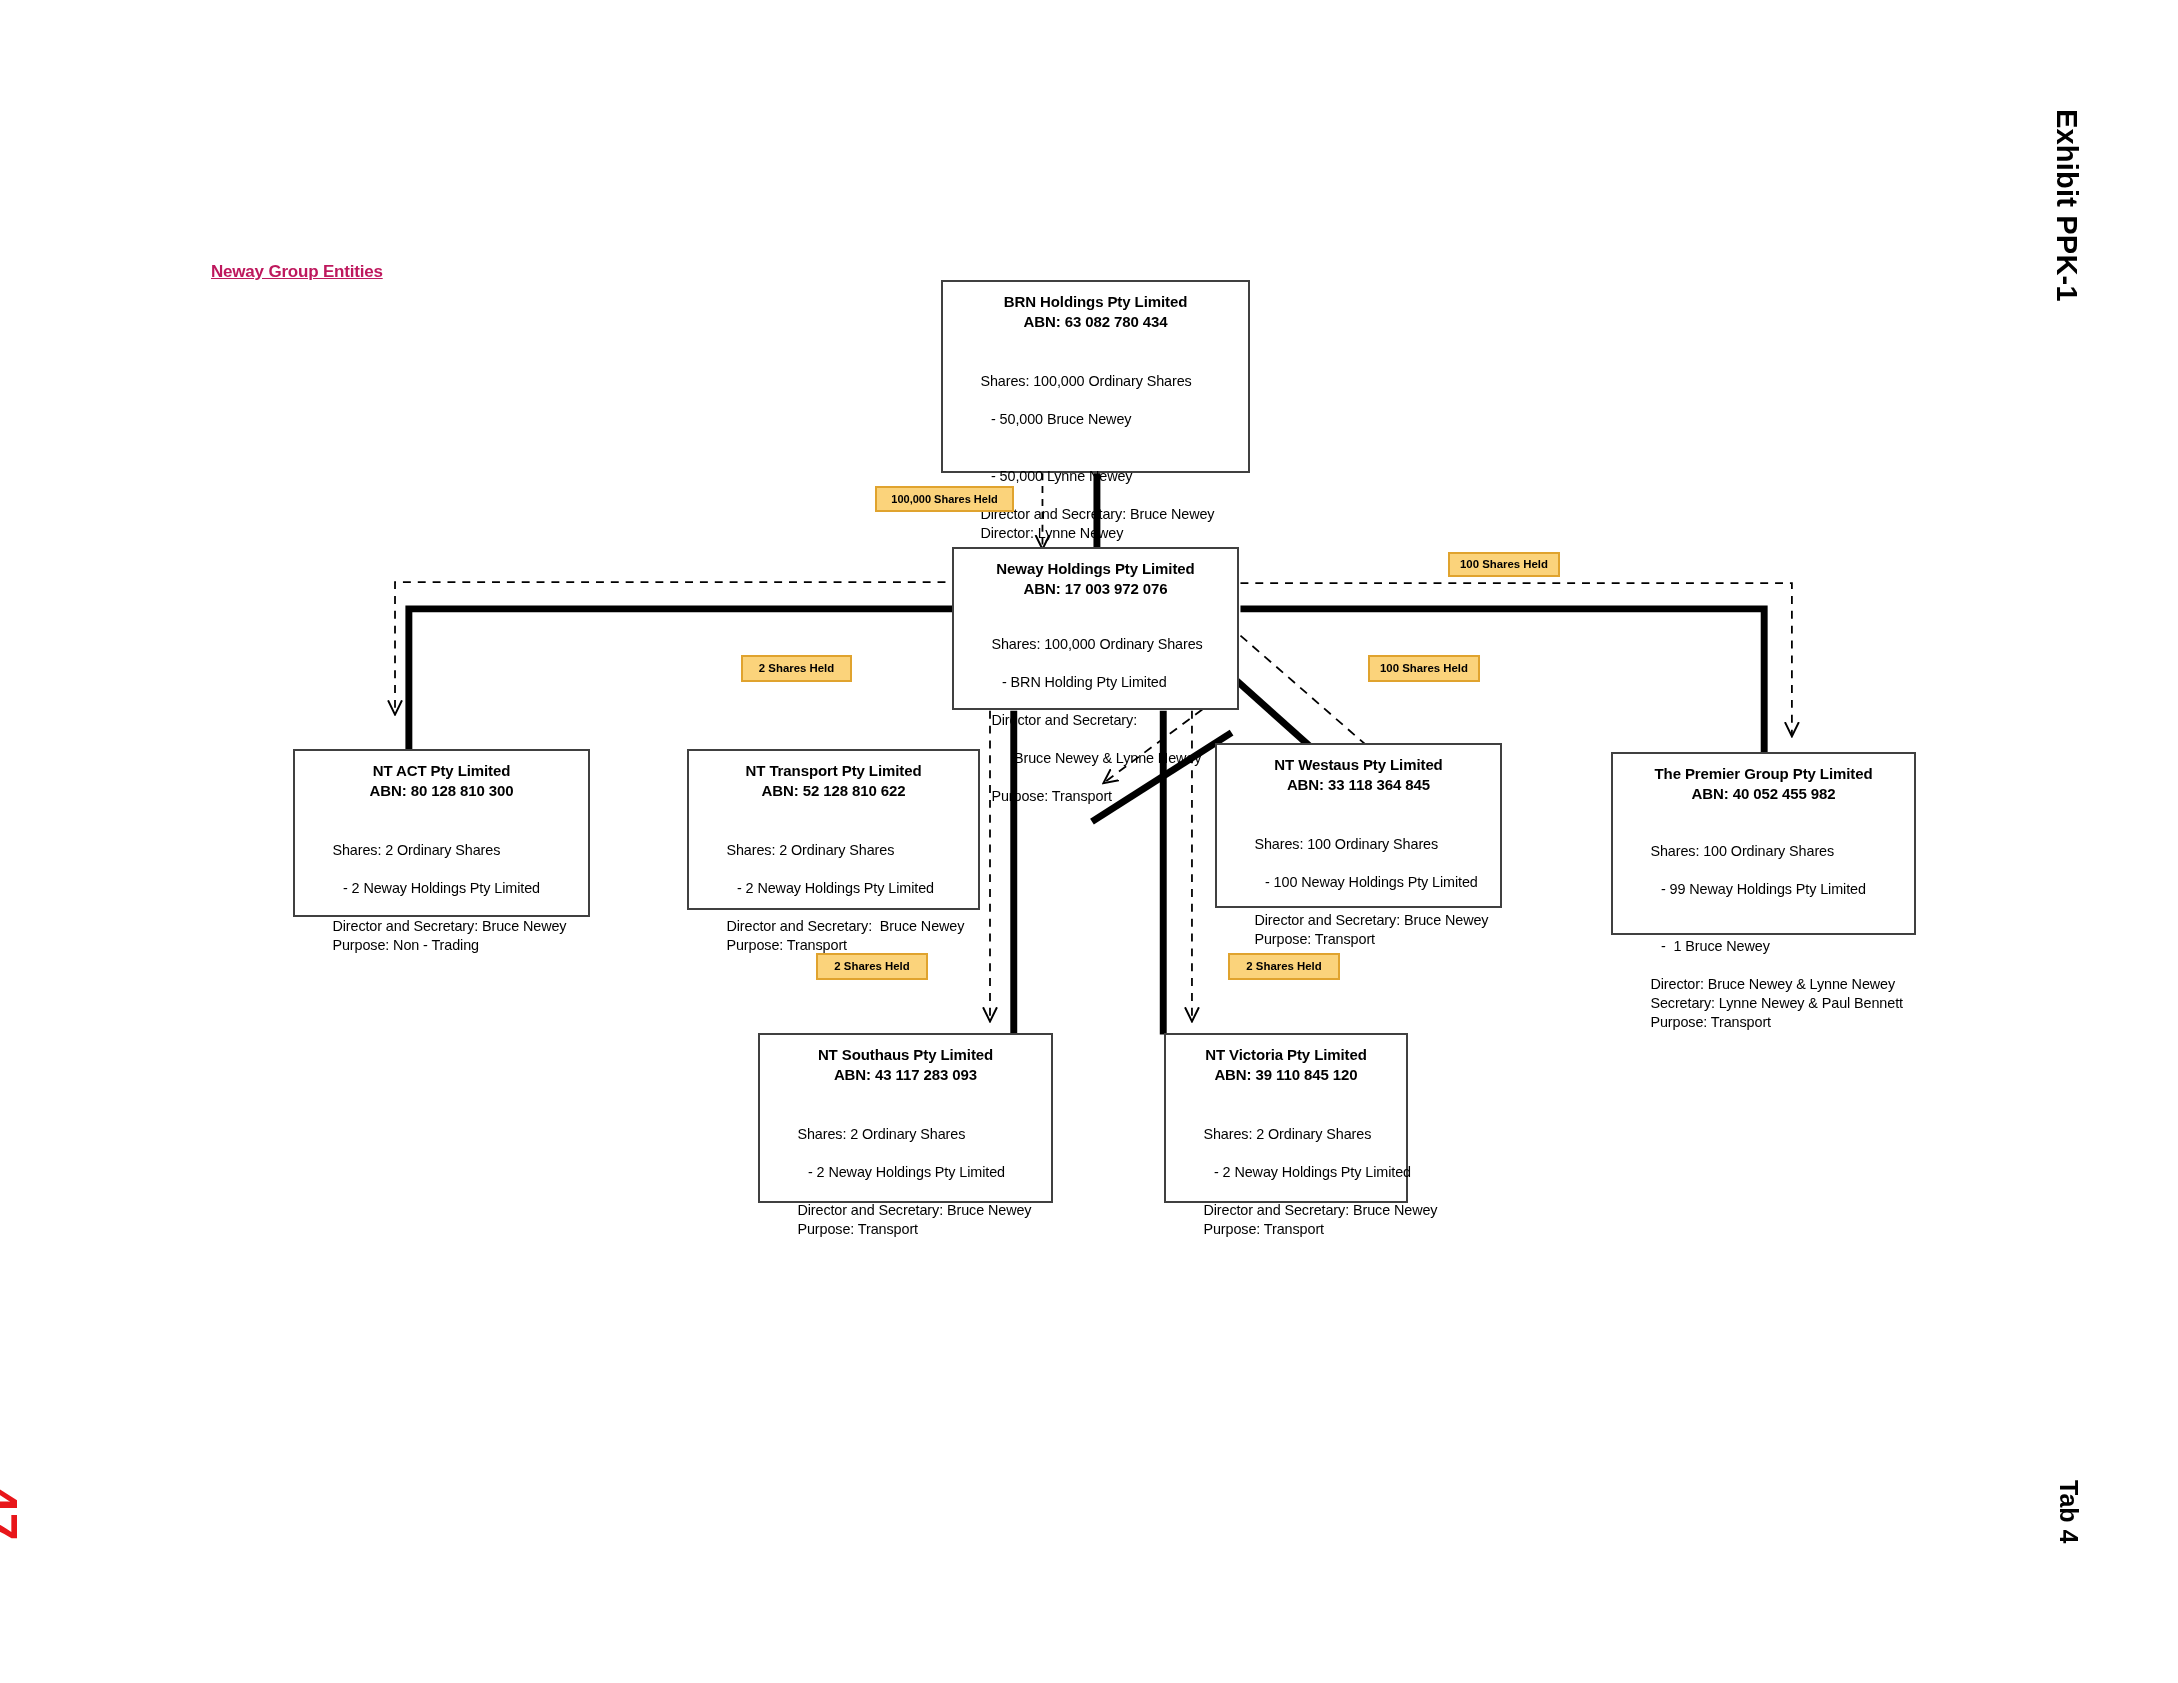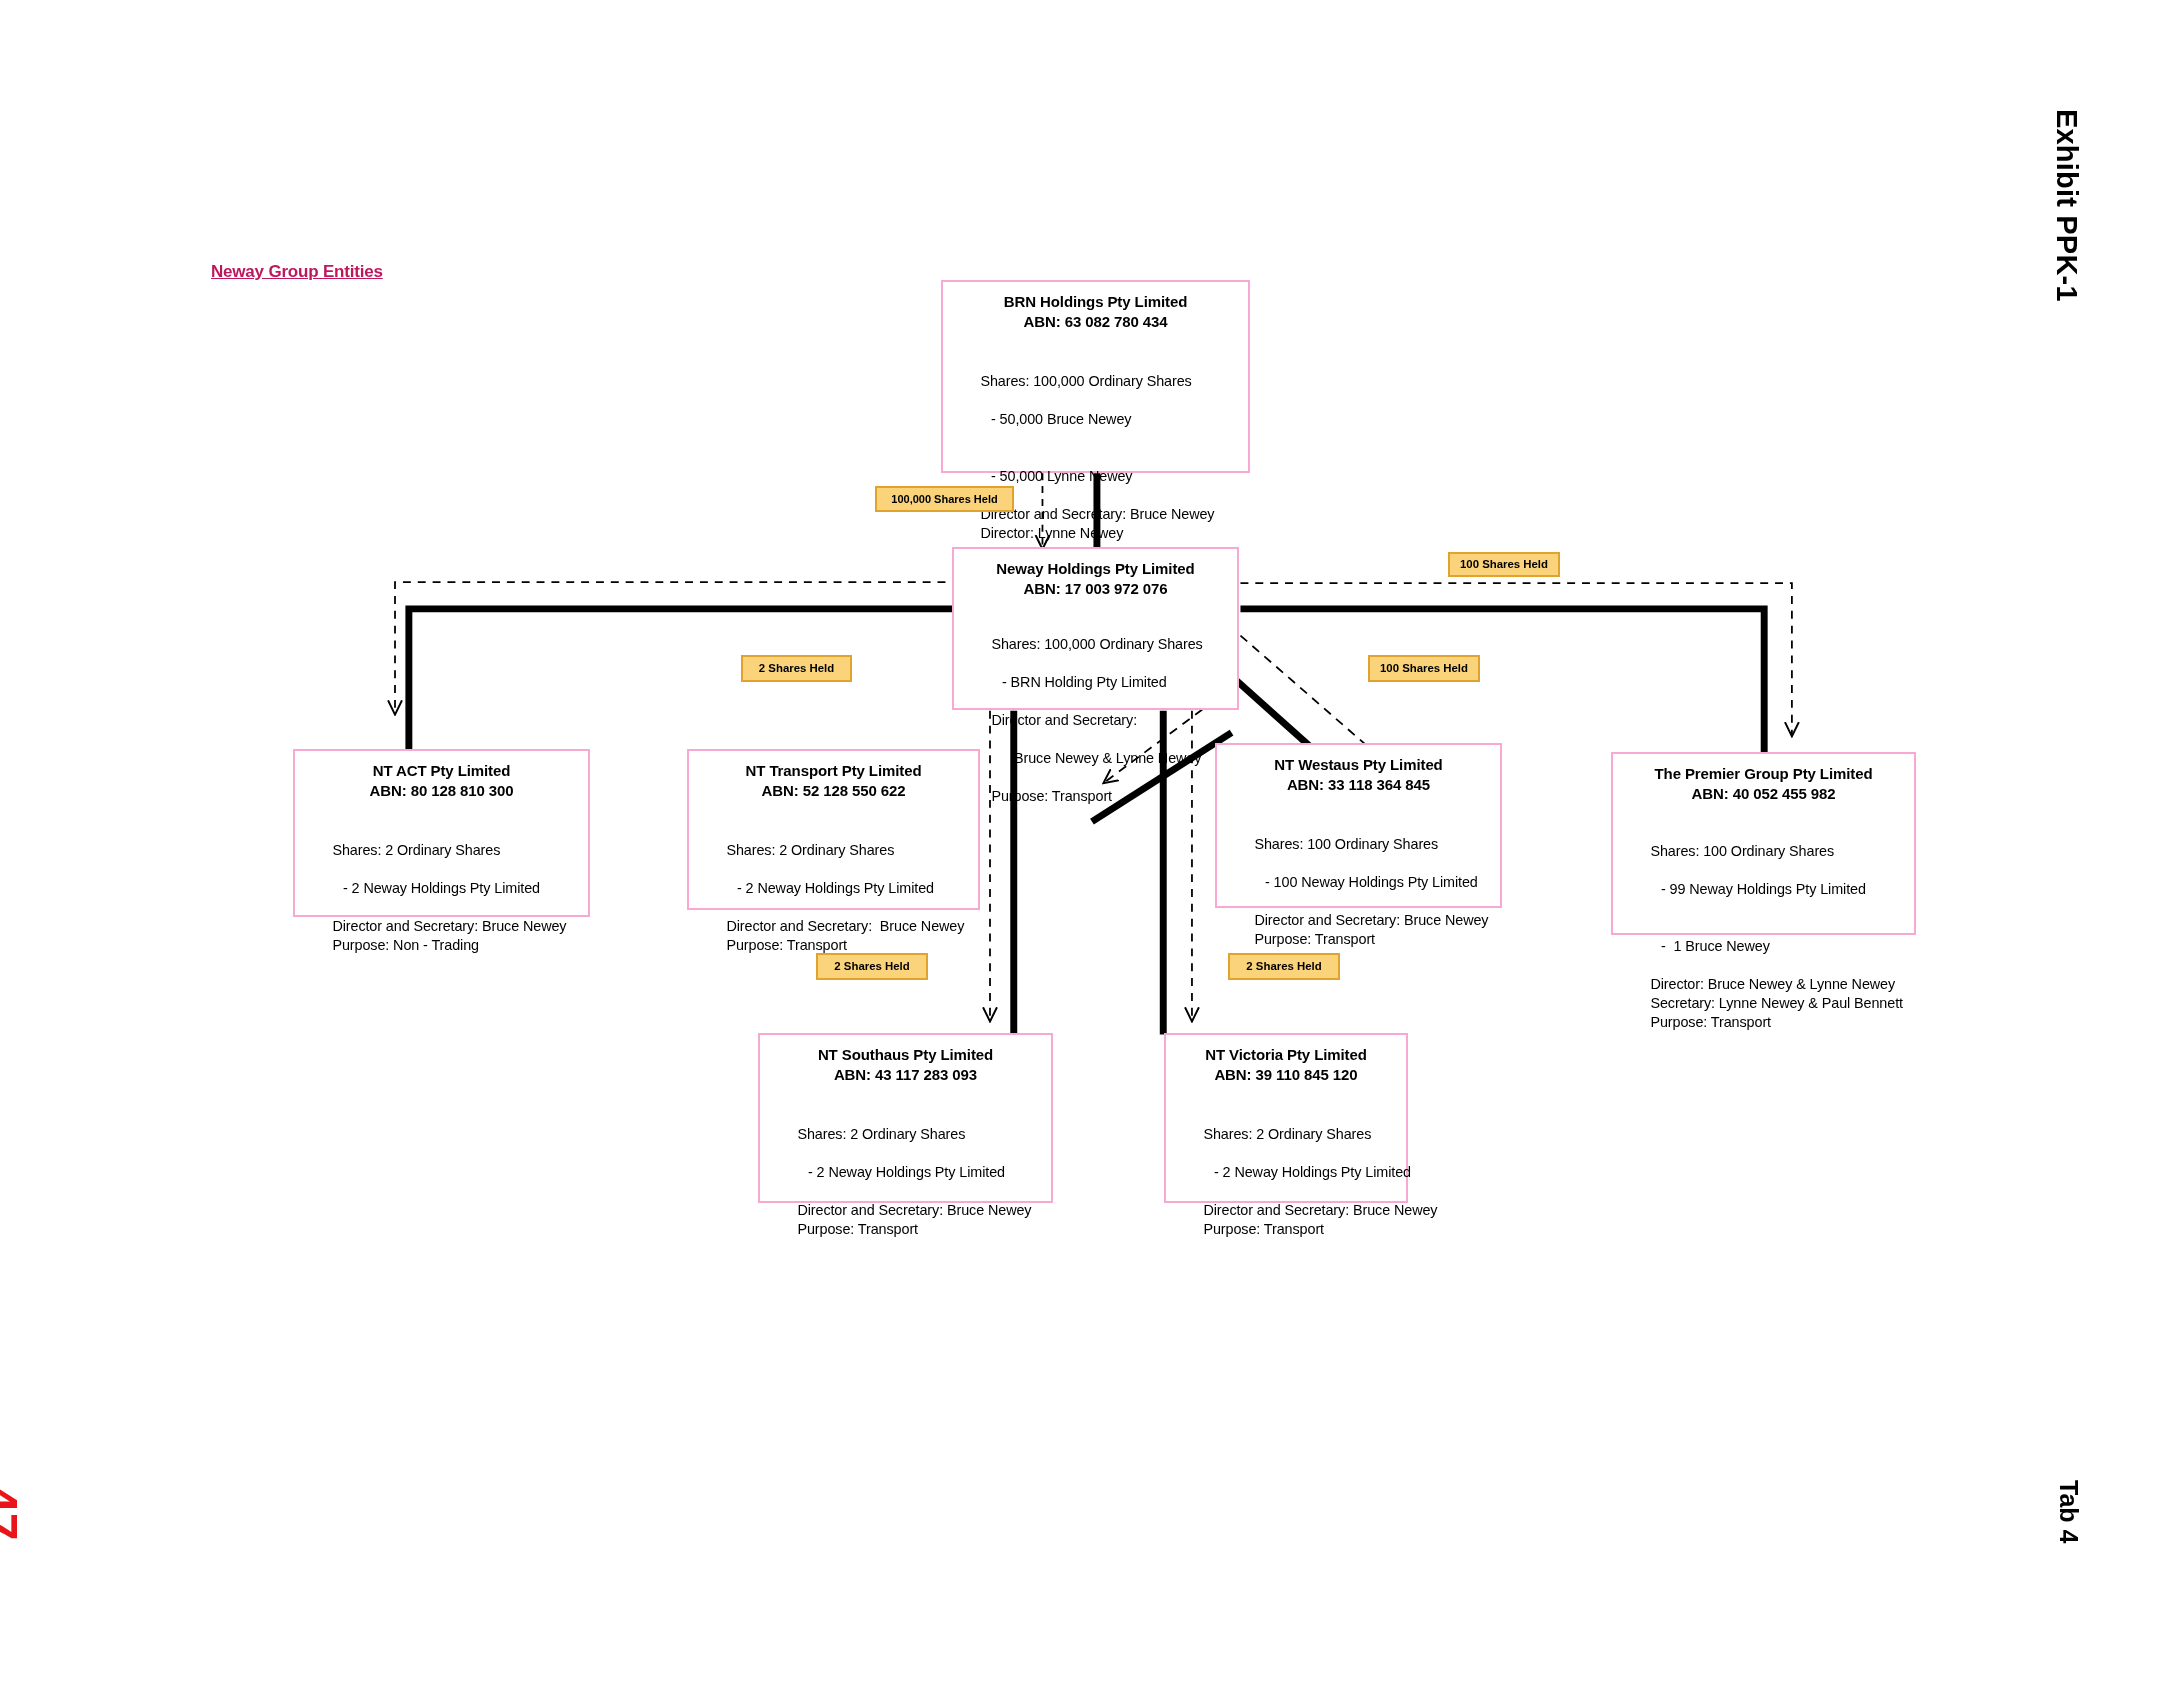--- a/index.html
+++ b/index.html
@@ -23,21 +23,21 @@
     top: 0;
     width: 2178px;
     height: 1683px;
     pointer-events: none;
   }
 
   
   .ent-box {
     position: absolute;
     box-sizing: border-box;
-    border: 2px solid #f9a8d4;
+    border: 2px solid #404040;
     background: #ffffff;
     z-index: 5;
     padding: 10px 14px 8px 14px;
   }
   .ent-title {
     text-align: center;
     font-weight: bold;
     font-size: 15px;
     color: #000000;
     line-height: 1.35;
@@ -213,21 +213,21 @@
     <div class="ent-body">
       <span>Shares: 2 Ordinary Shares</span>
       <span class="ind">- 2 Neway Holdings Pty Limited</span>
       <span>Director and Secretary: Bruce Newey</span>
       <span>Purpose: Non - Trading</span>
     </div>
   </div>
 
   <div class="ent-box" style="left:687px; top:749px; width:293px; height:161px;">
     <div class="ent-title">NT Transport Pty Limited</div>
-    <div class="ent-abn">ABN: 52 128 550 622</div>
+    <div class="ent-abn">ABN: 52 128 810 622</div>
     <div class="ent-body">
       <span>Shares: 2 Ordinary Shares</span>
       <span class="ind">- 2 Neway Holdings Pty Limited</span>
       <span>Director and Secretary:  Bruce Newey</span>
       <span>Purpose: Transport</span>
     </div>
   </div>
 
   <div class="ent-box" style="left:1215px; top:743px; width:287px; height:165px;">
     <div class="ent-title">NT Westaus Pty Limited</div>

